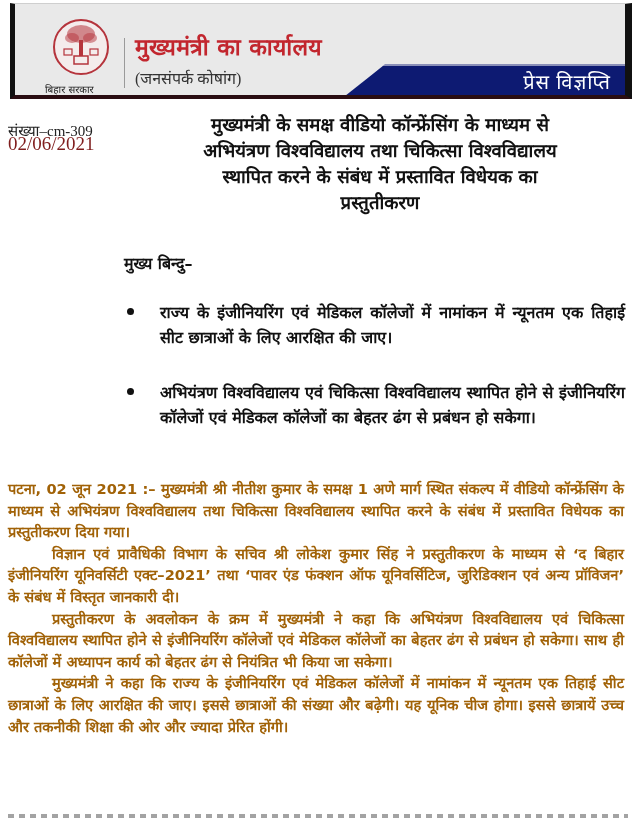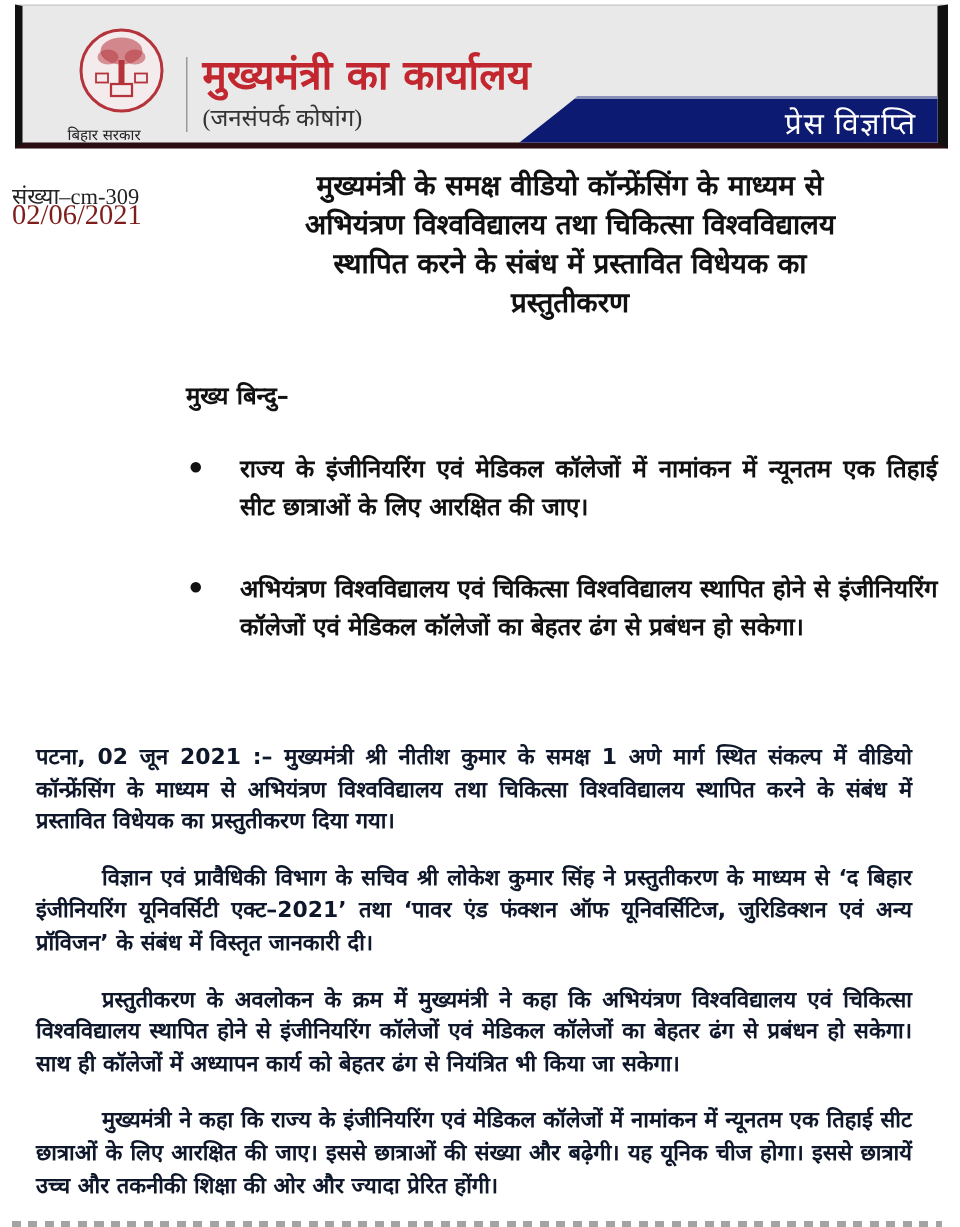--- a/index.html
+++ b/index.html
@@ -26,21 +26,21 @@
   .logo svg { position: absolute; left: 7px; top: 0; }
   .logo-caption {
     position: absolute; left: 0; top: 66px; width: 72px; 
     font-family: "DejaVu Serif", serif; font-size: 10px; color: #222; white-space: nowrap;
   }
   .vbar {
     position: absolute; left: 109px; top: 34px; width: 1px; height: 50px; background: #9a9a9a;
   }
   .office-title {
     position: absolute; left: 120px; top: 26px;
-    font-family: "DejaVu Sans", sans-serif; font-size: 27px; font-weight: bold;
+    font-family: "DejaVu Sans", sans-serif; font-size: 23px; font-weight: bold;
     color: #c2262e; white-space: nowrap; letter-spacing: 0.2px;
   }
   .office-sub {
     position: absolute; left: 120px; top: 63px;
     font-family: Liberation Serif, serif; font-size: 16px; color: #333; white-space: nowrap;
   }
   .press-band {
     position: absolute; left: 330px; top: 62px; width: 300px; height: 30px;
     background: #0d1a72;
     clip-path: polygon(38px 0, 100% 0, 100% 100%, 0 100%);
@@ -84,21 +84,21 @@
   .kp-text {
     font-size: 16px; font-weight: bold; line-height: 25px; text-align: justify; text-align-last: left;
     color: #111;
   }
   
   .body-text {
     position: absolute; left: 8px; top: 478px; width: 616px;
   }
   .para {
     font-size: 14.6px; font-weight: bold; line-height: 21.6px; text-align: justify; text-align-last: left;
-    color: #0f172a; margin: 16px;
+    color: #a16207; margin: 0;
   }
   .para.indent { text-indent: 44px; }
   .cutoff {
     position: absolute; left: 8px; top: 814px; width: 620px; height: 4px;
     background: repeating-linear-gradient(90deg, #333 0 6px, transparent 6px 11px);
     opacity: 0.45;
   }
 </style>
 </head>
 <body>

